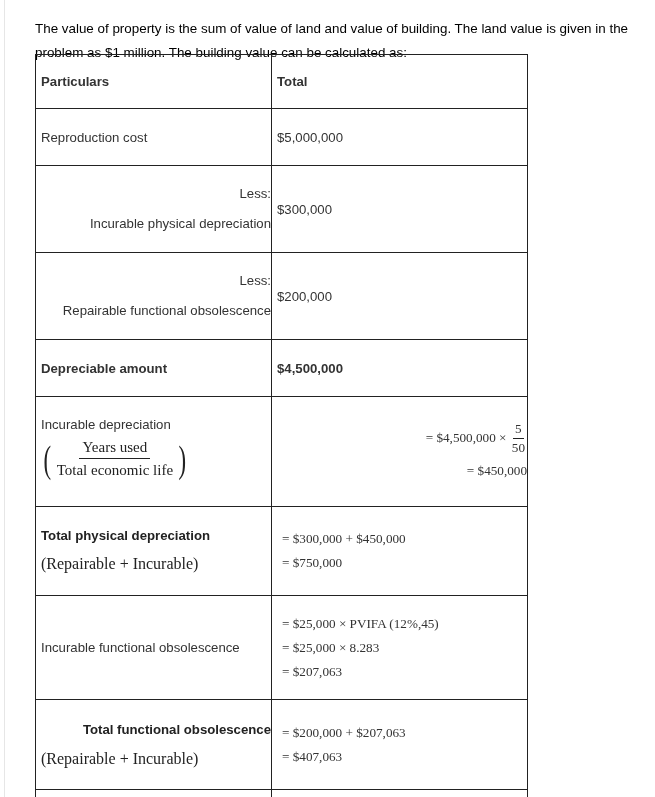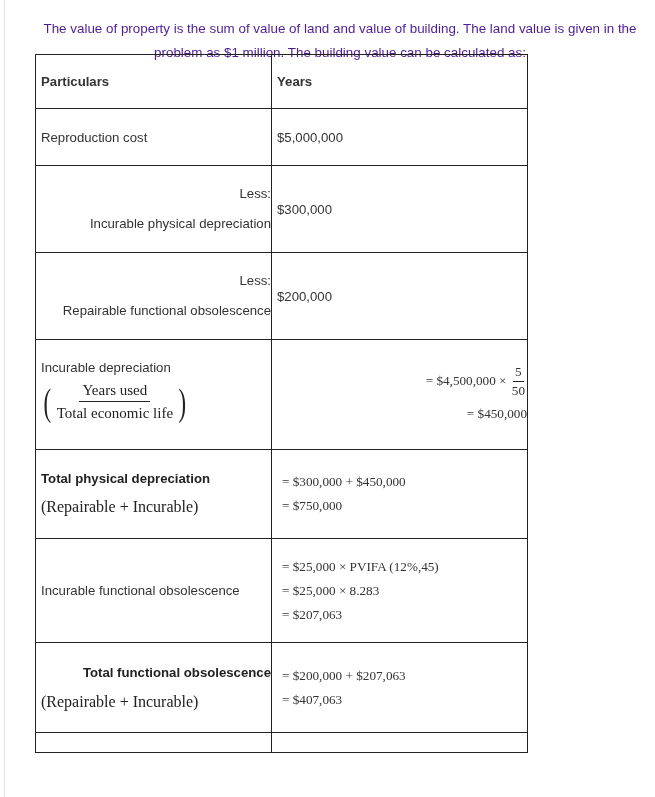--- a/index.html
+++ b/index.html
@@ -1,18 +1,18 @@
 <!DOCTYPE html>
 <html><head>
 <meta charset="utf-8">
 <style>
   html, body { margin: 0; padding: 0; background: #ffffff; }
   body { width: 655px; height: 797px; overflow: hidden; position: relative; font-family: "Liberation Sans", sans-serif; color: #333333; }
   .left-rule { position: absolute; left: 4px; top: 0; bottom: 0; width: 1px; background: #e6e6e6; }
-  .intro { position: absolute; left: 35px; top: 4px; width: 610px; font-size: 13.4px; line-height: 24px; color: #4c1d95; text-align: center; }
+  .intro { position: absolute; left: 35px; top: 4px; width: 610px; font-size: 13.4px; line-height: 24px; color: #000000; }
   table.calc { position: absolute; left: 35px; top: 54px; border-collapse: collapse; width: 492px; table-layout: fixed; }
   table.calc td { border: 1.5px solid #222; vertical-align: middle; padding: 0 0 0 5px; font-size: 13.2px; color: #333; }
   col.c1 { width: 236px; }
   col.c2 { width: 256px; }
   .bold { font-weight: bold; color: #222; }
   .stack div { line-height: 30px; text-align: right; }
   .math { font-family: "Liberation Serif", serif; font-size: 15.5px; color: #222; }
   .math div { line-height: 24px; }
   .frac { display: inline-flex; flex-direction: column; align-items: center; vertical-align: middle; }
   .frac .num { border-bottom: 1px solid #222; padding: 0 2px; line-height: 18px; }
@@ -30,39 +30,43 @@
 <p class="intro">The value of property is the sum of value of land and value of building. The land value is given in the problem as $1 million. The building value can be calculated as:</p>
 
 <table class="calc">
   <colgroup>
       <col class="c1">
       <col class="c2">
     </colgroup>
   <tbody>
       <tr style="height:54px">
     <td class="bold">Particulars</td>
-    <td class="bold">Years</td>
+    <td class="bold">Total</td>
   </tr>
   <tr style="height:57px">
     <td>Reproduction cost</td>
     <td>$5,000,000</td>
   </tr>
   <tr style="height:87px">
     <td class="stack">
       <div>Less:</div>
       <div>Incurable physical depreciation</div>
     </td>
     <td>$300,000</td>
   </tr>
   <tr style="height:87px">
     <td class="stack">
       <div>Less:</div>
       <div>Repairable functional obsolescence</div>
     </td>
     <td>$200,000</td>
+  </tr>
+  <tr style="height:57px">
+    <td class="bold">Depreciable amount</td>
+    <td class="bold">$4,500,000</td>
   </tr>
   <tr style="height:110px">
     <td>
       <div style="line-height:22px;margin-top:-8px;">Incurable depreciation</div>
       <div class="paren-frac">
         <span class="paren">(</span>
         <span class="frac">
           <span class="num">Years used</span>
           <span class="den">Total economic life</span>
         </span>

